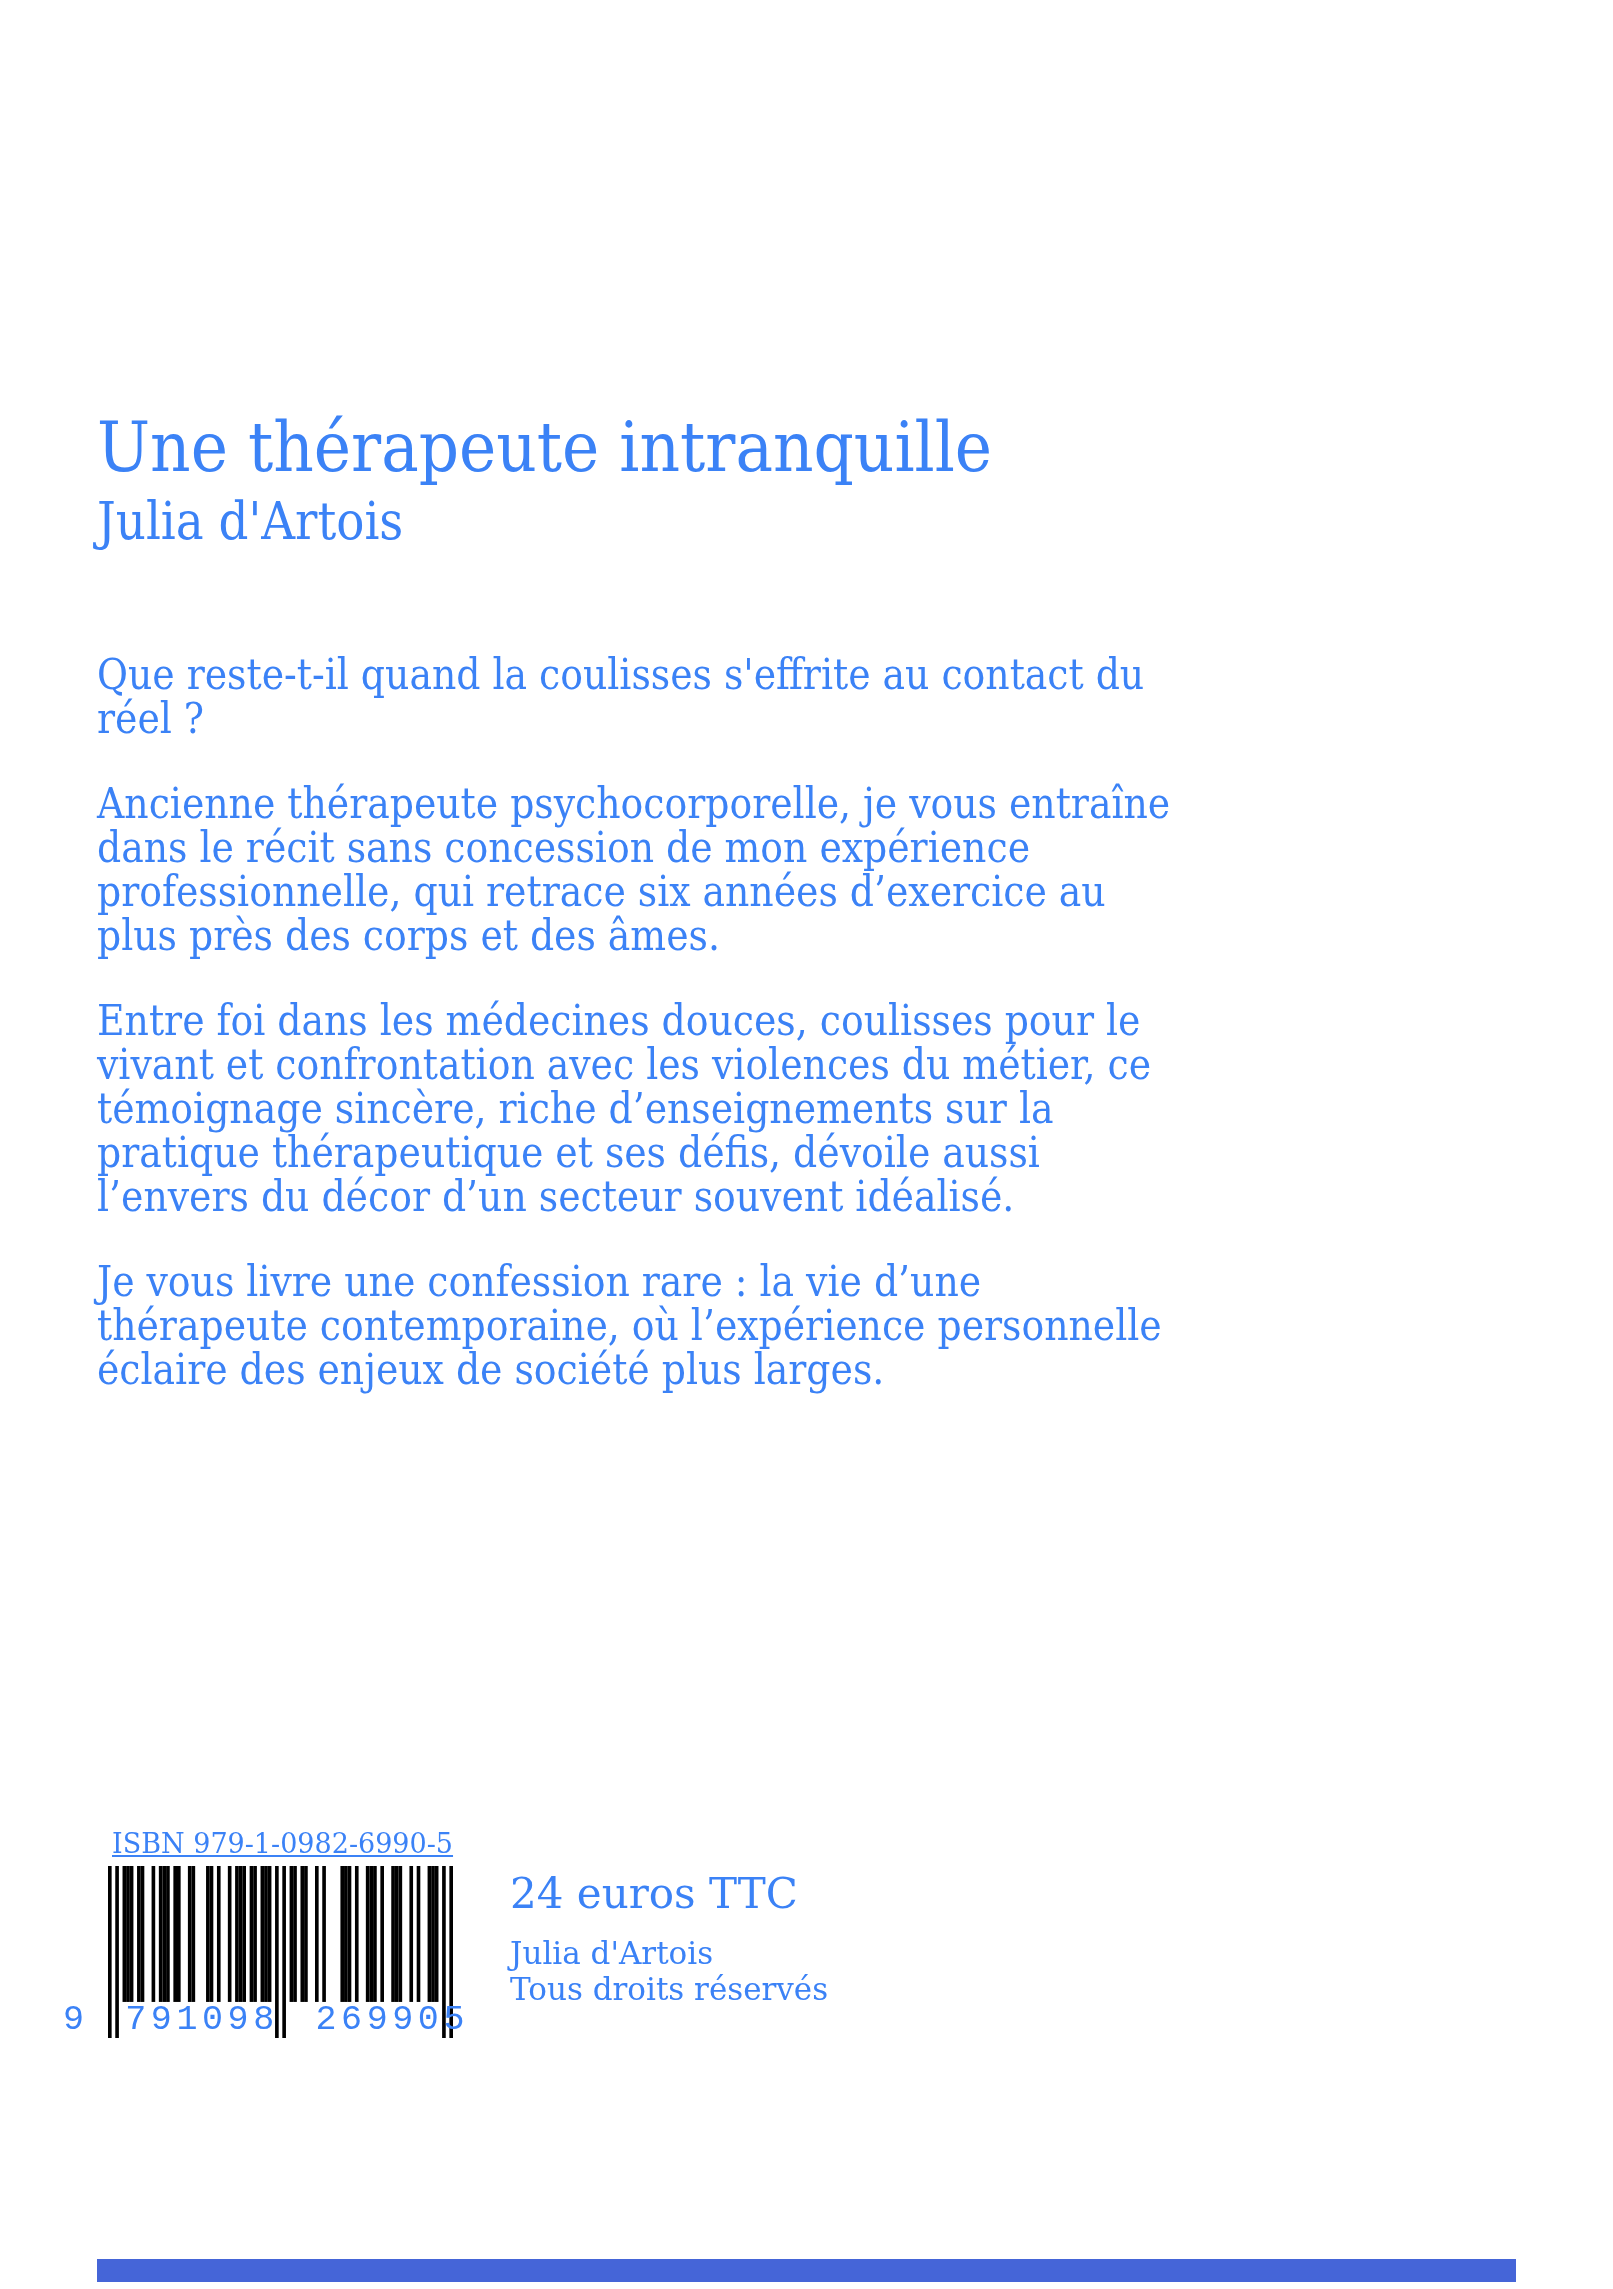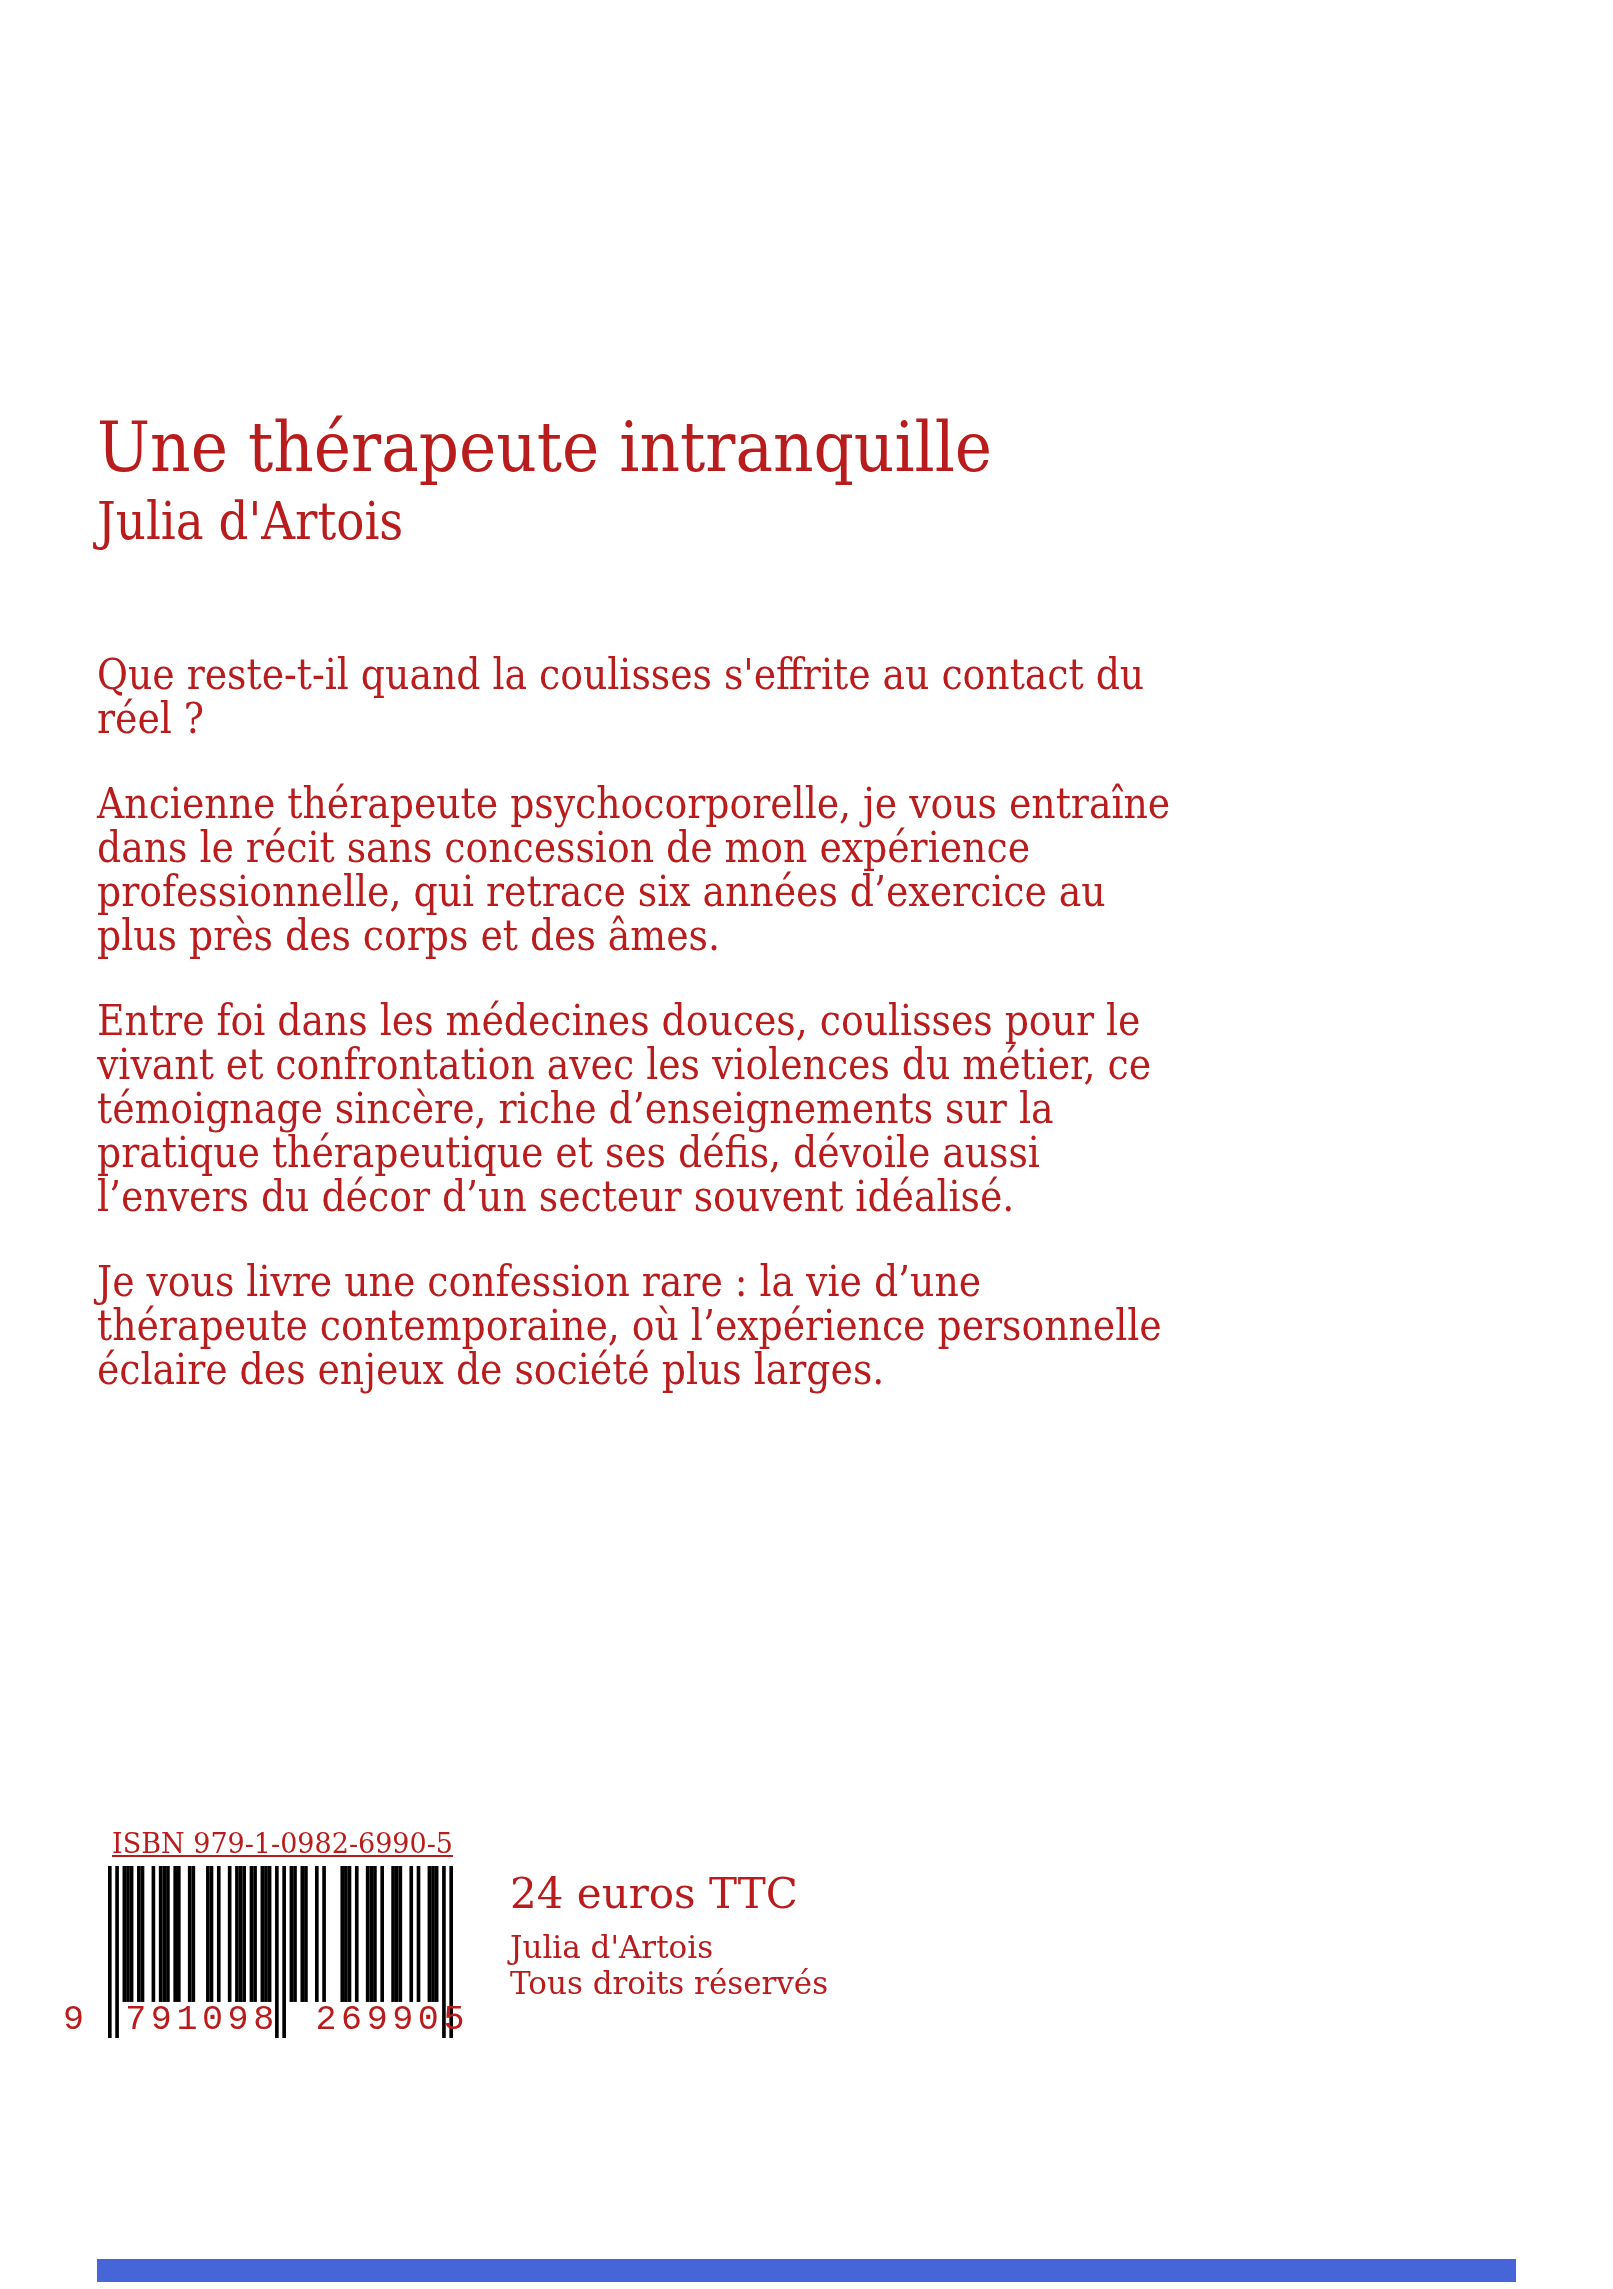--- a/index.html
+++ b/index.html
@@ -44,36 +44,36 @@
   .barcode-digits {
     position:absolute; left:63px; top:2003px;
     font-size:35px; line-height:1;
     letter-spacing:4.6px; word-spacing:11px;
     white-space:nowrap;
   }
   .price-block {
     position:absolute; left:510px; top:1870px;
   }
   .price {
-    font-size:42px; line-height:48px; margin:0 0 11px 0;
+    font-size:42px; line-height:48px; margin:0 0 17px 0;
     white-space:nowrap;
   }
   .credit {
     font-size:31px; line-height:36px;
     white-space:nowrap;
   }
   .footer-bar {
     position:absolute; left:97px; top:2259px;
     width:1419px; height:23px;
   }
 </style>
 </head>
 <body>
 
-<div class="page" style="background: rgb(255, 255, 255); color: #b91c1c;">
+<div class="page" style="background: rgb(255, 255, 255); color: #3b82f6;">
 
   <h1 class="title condserif">Une thérapeute intranquille</h1>
 
   <div class="author condserif">Julia d'Artois</div>
 
   <div class="blurb condserif">
     <p>Que reste-t-il quand la coulisses s'effrite au contact du réel ?</p>
     <p>Ancienne thérapeute psychocorporelle, je vous entraîne dans le récit sans concession de mon expérience professionnelle, qui retrace six années d’exercice au plus près des corps et des âmes.</p>
     <p>Entre foi dans les médecines douces, coulisses pour le vivant et confrontation avec les violences du métier, ce témoignage sincère, riche d’enseignements sur la pratique thérapeutique et ses défis, dévoile aussi l’envers du décor d’un secteur souvent idéalisé.</p>
     <p>Je vous livre une confession rare : la vie d’une thérapeute contemporaine, où l’expérience personnelle éclaire des enjeux de société plus larges.</p>

